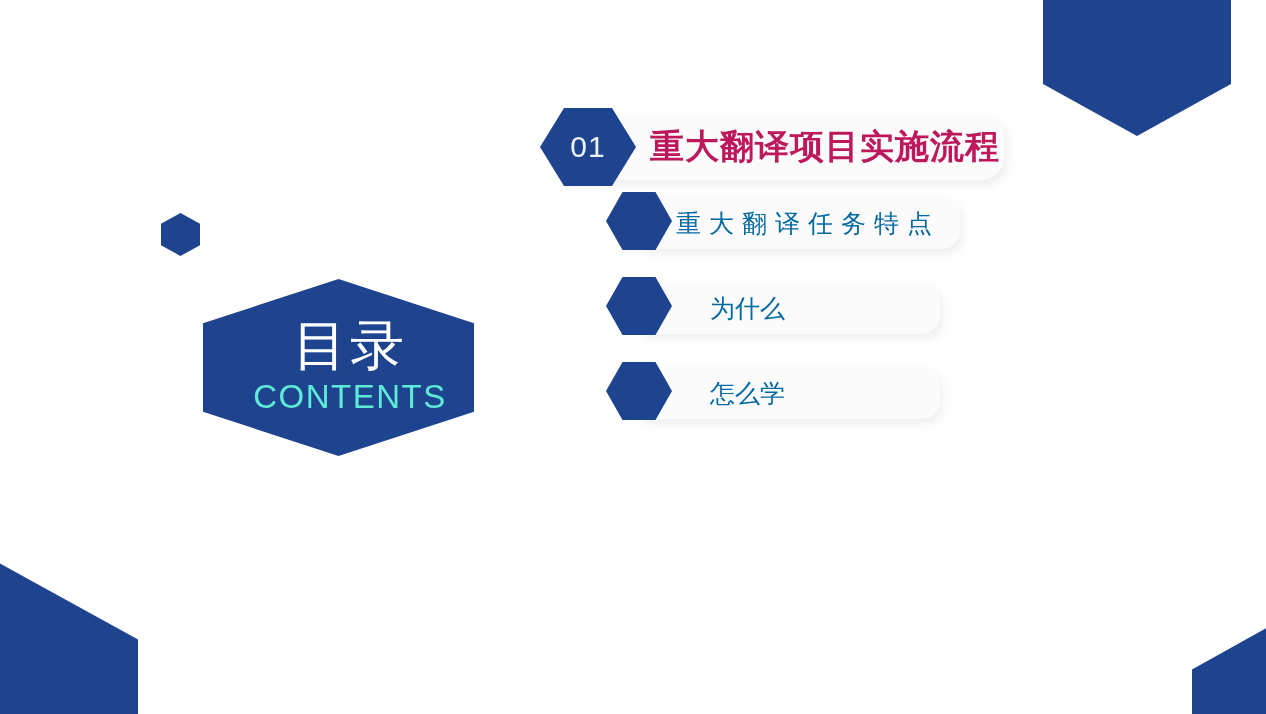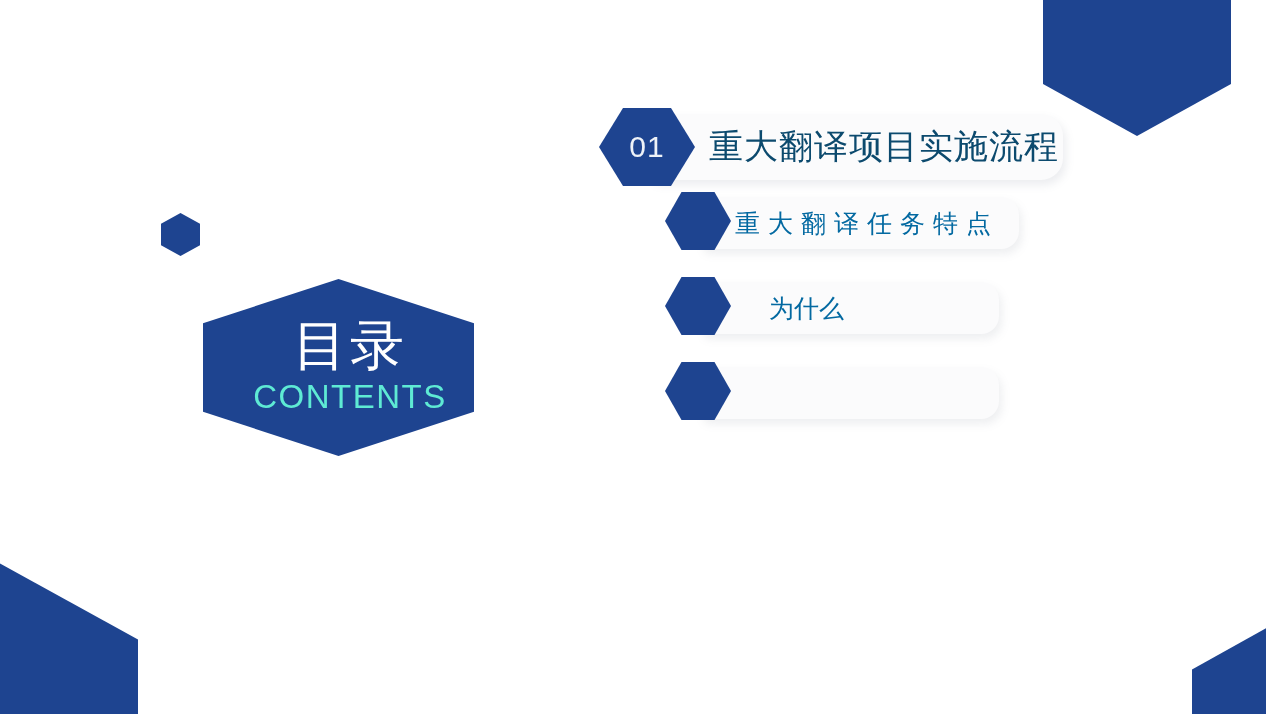--- a/index.html
+++ b/index.html
@@ -144,21 +144,21 @@
     font-weight: 300;
     letter-spacing: 1.5px;
     line-height: 1.2;
     margin-top: 2px;
     font-family: "Liberation Sans", sans-serif;
   }
 
   
   .toc {
     position: absolute;
-    left: 599px;
+    left: 540px;
     top: 108px;
     width: 520px;
   }
 
   
   .section-row {
     position: relative;
     height: 78px;
     margin-bottom: 6px;
   }
@@ -194,23 +194,23 @@
     letter-spacing: 1px;
     font-family: "Liberation Sans", sans-serif;
   }
   .section-title {
     position: absolute;
     left: 110px;
     top: 0;
     height: 78px;
     display: flex;
     align-items: center;
-    color: #0c4a6e;
+    color: #be185d;
     font-size: 34px;
-    font-weight: 400;
+    font-weight: 700;
     letter-spacing: 1px;
     font-family: "DejaVu Sans", "Liberation Sans", sans-serif;
     white-space: nowrap;
   }
   .section-title.indent {
     left: 139px;
   }
 
   
   .sub-row {
@@ -307,16 +307,17 @@
 
     <div class="sub-row">
       <div class="sub-pill sw3"></div>
       <div class="sub-hex"></div>
       <div class="sub-text pad">为什么</div>
     </div>
 
     <div class="sub-row">
       <div class="sub-pill sw4"></div>
       <div class="sub-hex"></div>
+      <div class="sub-text pad">怎么学</div>
     </div>
 
   </div>
 </div>
 
 </body></html>

